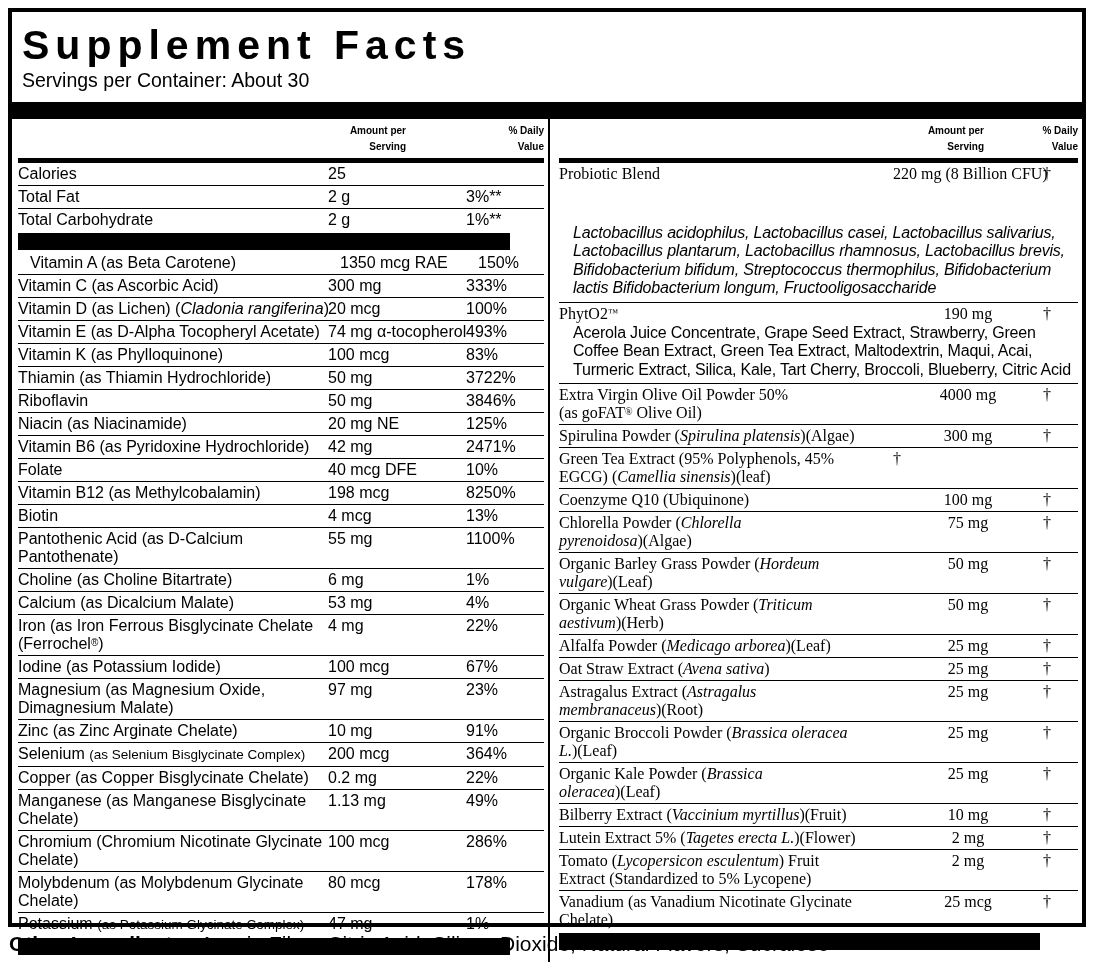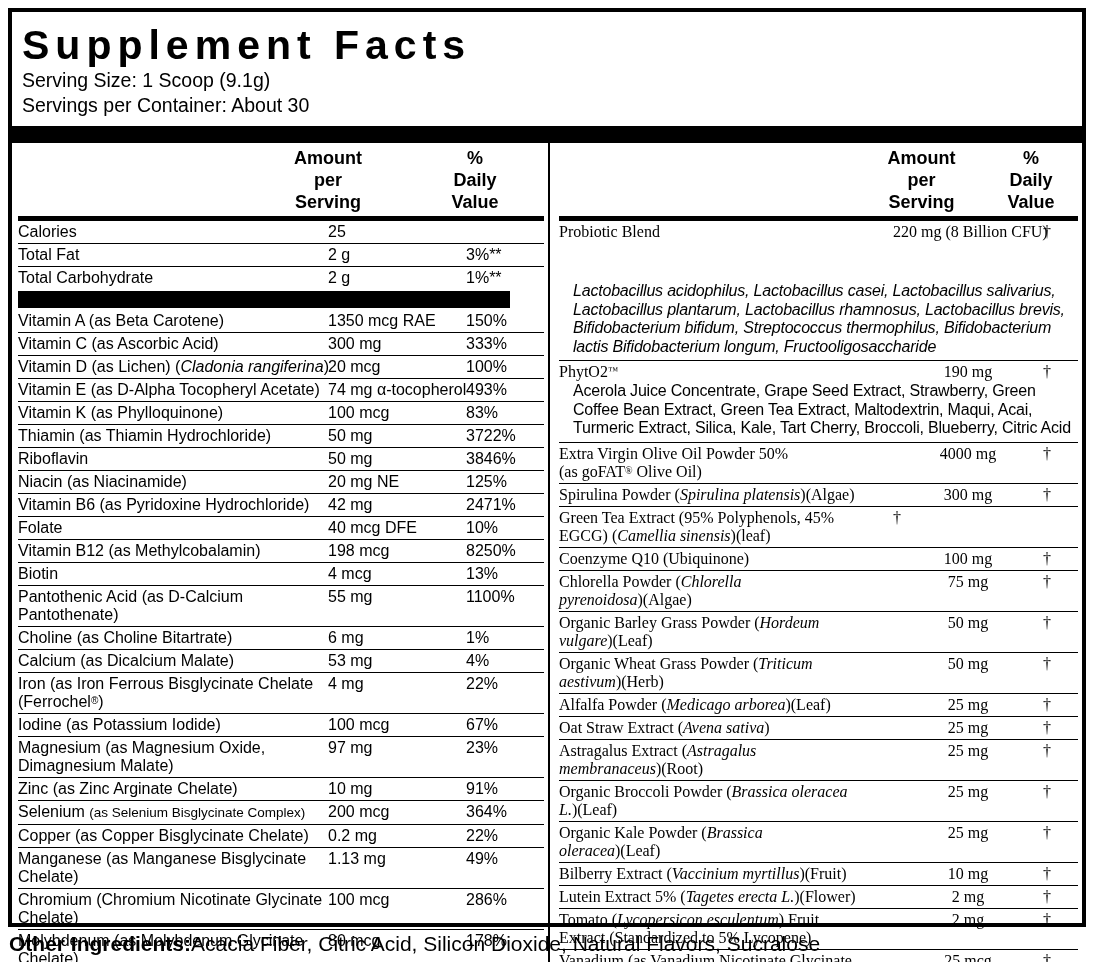--- a/index.html
+++ b/index.html
@@ -11,56 +11,55 @@
   .top{padding:10px 10px 9px 10px;}
   .title{font-size:41px;font-weight:bold;letter-spacing:6px;line-height:46px;}
   .serving{font-size:19.5px;line-height:24.5px;}
   .fullbar{height:17px;background:#000;flex:none;}
   .cols{flex:1;display:grid;grid-template-columns:538px 1fr;min-height:0;}
   .col-left{border-right:2px solid #000;padding:0 4px 0 6px;}
   .col-right{padding:0 4px 0 9px;}
   .col-header{display:grid;border-bottom:5px solid #000;padding:4px 0 3px 0;align-items:end;}
   .col-left  .col-header{grid-template-columns:232px 156px 1fr;}
   .col-right .col-header{grid-template-columns:300px 125px 1fr;}
-  .hdr{font-weight:bold;font-size:18px;line-height:22px;text-align:center;}
+  .hdr{font-weight:bold;font-size:10px;line-height:16px;text-align:right;}
   .hdr span{display:inline-block;}
   .hdr.amount span{max-width:86px;}
   .hdr.dv span{max-width:56px;}
   .row{padding:1px 0;}
   .row + .row{border-top:1.5px solid #000;}
-  .bar + .row{border-top:none;}
+  .bar + .row{border-top:none;margin-left:12px;}
   .rgrid{display:grid;}
   .col-left  .rgrid{grid-template-columns:310px 138px 1fr;}
   .col-right .rgrid{grid-template-columns:334px 150px 1fr;font-family:Liberation Serif, serif;}
   .cell{font-size:16px;line-height:18px;padding:1px 0;}
   .cell.name{white-space:nowrap;}
   .cell.amount{white-space:nowrap;}
   .col-right .cell.amount{text-align:center;}
   .sub{font-size:16px;line-height:18.5px;padding:0 0 3px 14px;letter-spacing:-0.2px;}
   .sub.it{font-style:italic;}
   .it{font-style:italic;margin-top:40px;}
   .sm{font-size:13.5px;}
   .sp{font-size:10px;vertical-align:top;position:relative;top:-1px;}
   .bar{height:17px;background:#000;margin:2px 0;}
   .col-left .bar{margin-right:34px;}
   .col-right .bar{margin-right:38px;}
   .footnotes{padding:9px 0 0 2px;font-size:16.5px;line-height:20px;}
   .footnotes div{}
   .other{font-size:21px;padding:5px 0 0 1px;}
-  .other .lbl{font-weight:bold;}
+  .other .lbl{font-weight:bold;margin-right:9px;}
 </style>
 </head>
 <body>
 
 <div class="wrap">
   <div class="panel">
 
     <div class="top">
       <div class="title">Supplement Facts</div>
-      <div class="serving">Serving Size: 1 Scoop (9.1g)</div>
       <div class="serving">Servings per Container: About 30</div>
     </div>
 
     <div class="fullbar"></div>
 
     <div class="cols">
 
       <div class="col-left">
         <div class="col-header">
           <div></div>

